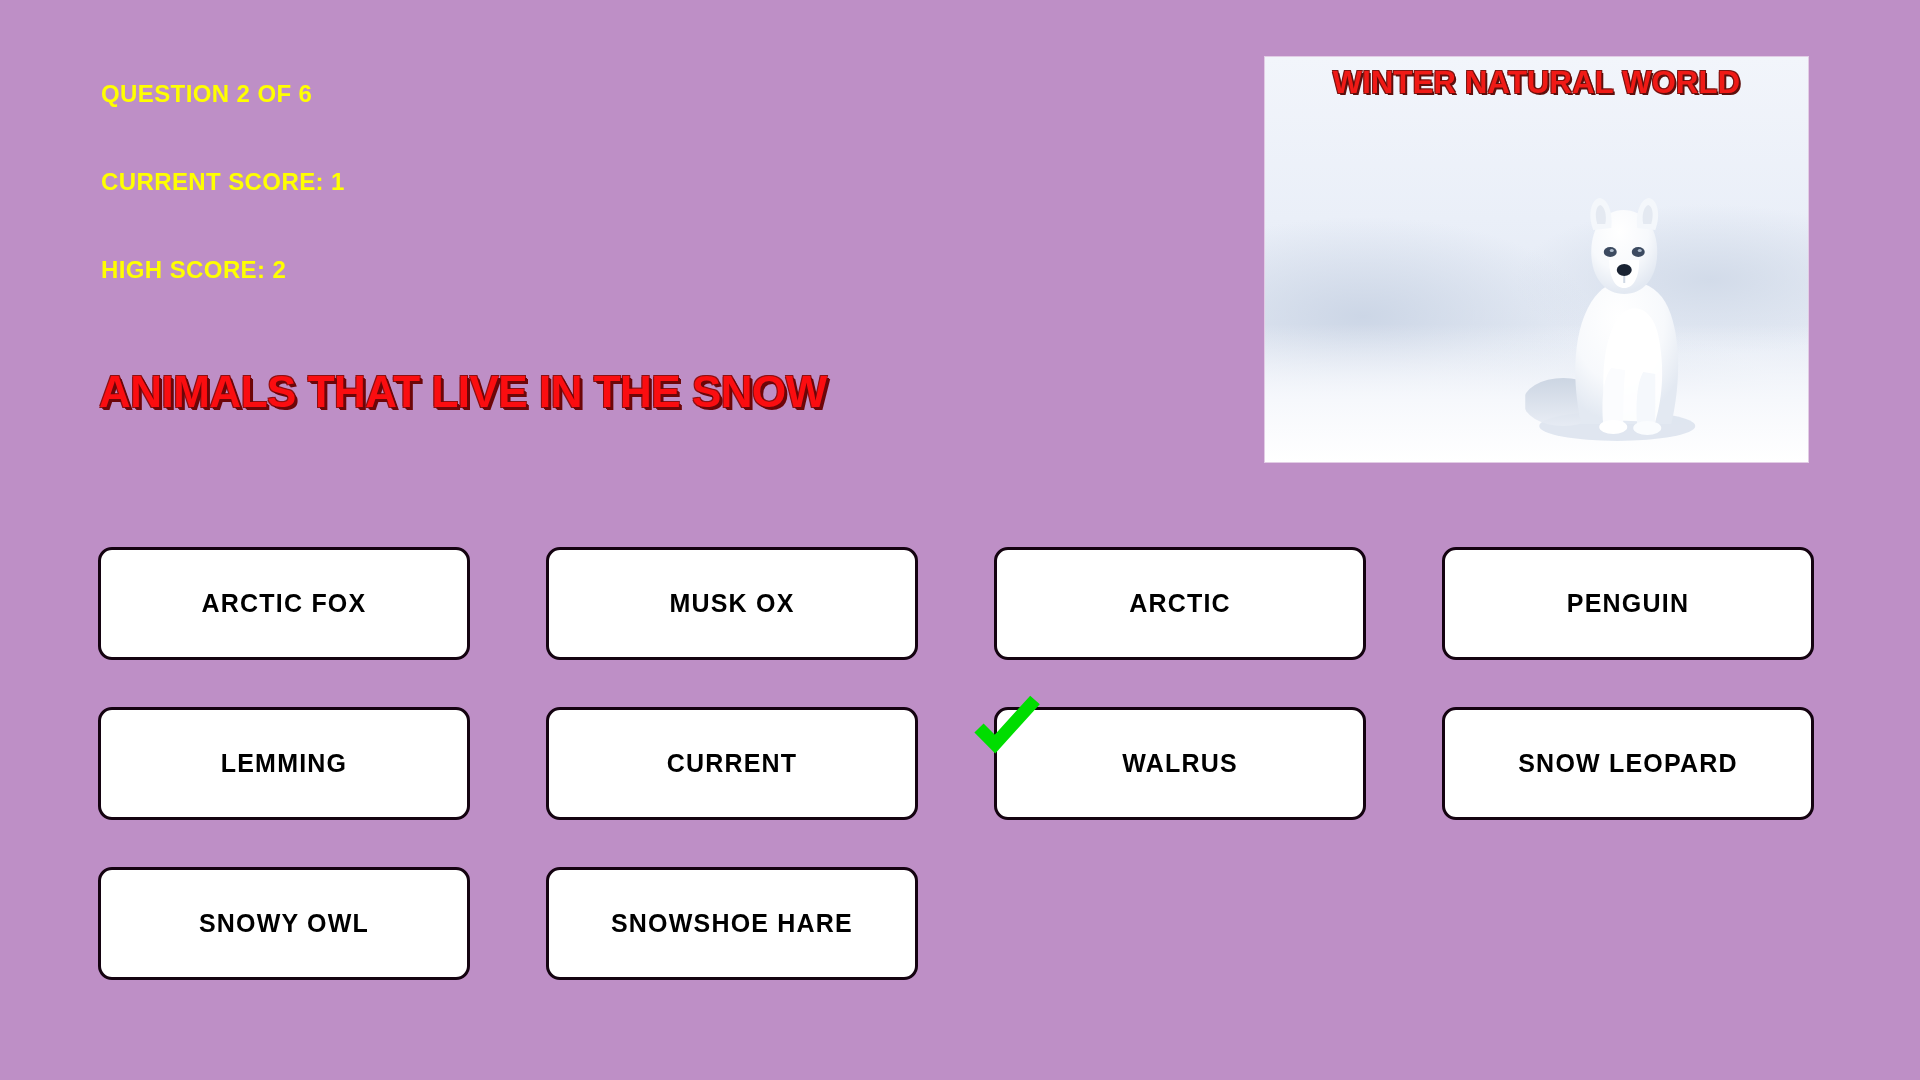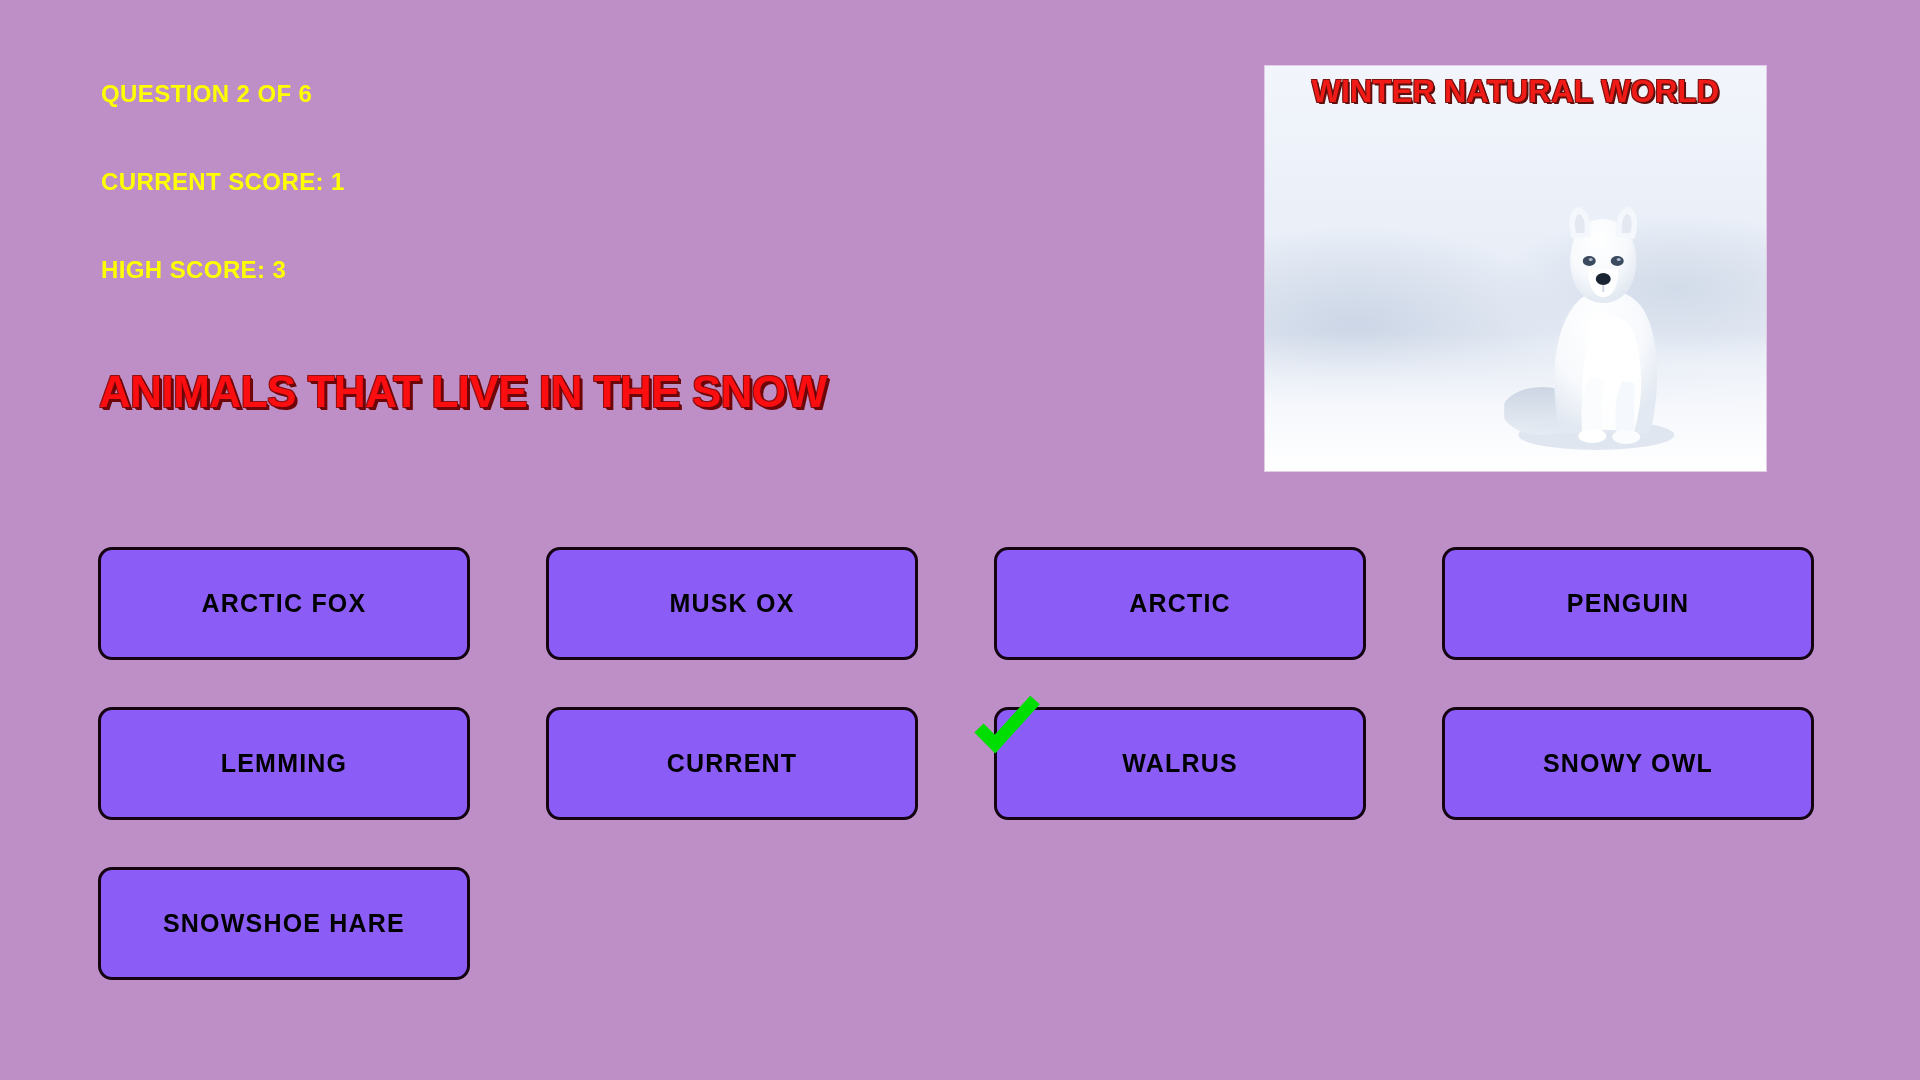--- a/index.html
+++ b/index.html
@@ -50,22 +50,22 @@
        3px 3px 0 #6d0608,
       -1px -1px 0 #8d1013,
        1px -1px 0 #8d1013,
       -1px  1px 0 #8d1013;
   }
 
   
   #picture-card {
     position: absolute;
     left: 1265px;
-    top: 66px;
-    width: 501px;
+    top: 57px;
+    width: 543px;
     height: 405px;
     overflow: hidden;
     background: #bef264;
     box-shadow: 0 0 0 1px rgba(255,255,255,0.55);
   }
   #snow-scene {
     position: absolute;
     inset: 0;
     background:
       radial-gradient(130% 60% at 50% 120%, #dfe6f0 0%, rgba(223,230,240,0) 62%),
@@ -112,21 +112,21 @@
     top: 547px;
     width: 1716px;
     display: grid;
     grid-template-columns: repeat(4, 372px);
     grid-auto-rows: 113px;
     column-gap: 76px;
     row-gap: 47px;
   }
   .answer-button {
     position: relative;
-    background: #8b5cf6;
+    background: #ffffff;
     border: 3px solid #140310;
     border-radius: 14px;
     color: #000000;
     font-weight: bold;
     font-size: 25px;
     letter-spacing: 1.2px;
     display: flex;
     align-items: center;
     justify-content: center;
     box-sizing: border-box;
@@ -145,21 +145,21 @@
 </style>
 </head>
 <body>
 
 <div id="stage">
 
   <div id="status-question" class="status-line">QUESTION 2 OF 6</div>
 
   <div id="status-current" class="status-line">CURRENT SCORE: 1</div>
 
-  <div id="status-high" class="status-line">HIGH SCORE: 3</div>
+  <div id="status-high" class="status-line">HIGH SCORE: 2</div>
 
   <div id="question-title">ANIMALS THAT LIVE IN THE SNOW</div>
 
   <div id="picture-card">
     <div id="snow-scene">
       <div id="snow-ground"></div>
 
       <svg id="fox-figure" viewBox="0 0 196 268">
         <defs>
           <radialGradient id="furLight" cx="42%" cy="26%" r="72%">
@@ -227,20 +227,23 @@
       <div class="answer-button">
         <span>CURRENT</span>
       </div>
       <div class="answer-button">
         <span>WALRUS</span>
         <svg class="check-mark" viewBox="0 0 76 70">
           <path d="M10 40 L26 56 L66 12" fill="none" stroke="#00DD00" stroke-width="13" stroke-linecap="butt" stroke-linejoin="miter"></path>
         </svg>
       </div>
       <div class="answer-button">
+        <span>SNOW LEOPARD</span>
+      </div>
+      <div class="answer-button">
         <span>SNOWY OWL</span>
       </div>
       <div class="answer-button">
         <span>SNOWSHOE HARE</span>
       </div>
     </div>
 
 </div>
 
 </body></html>

